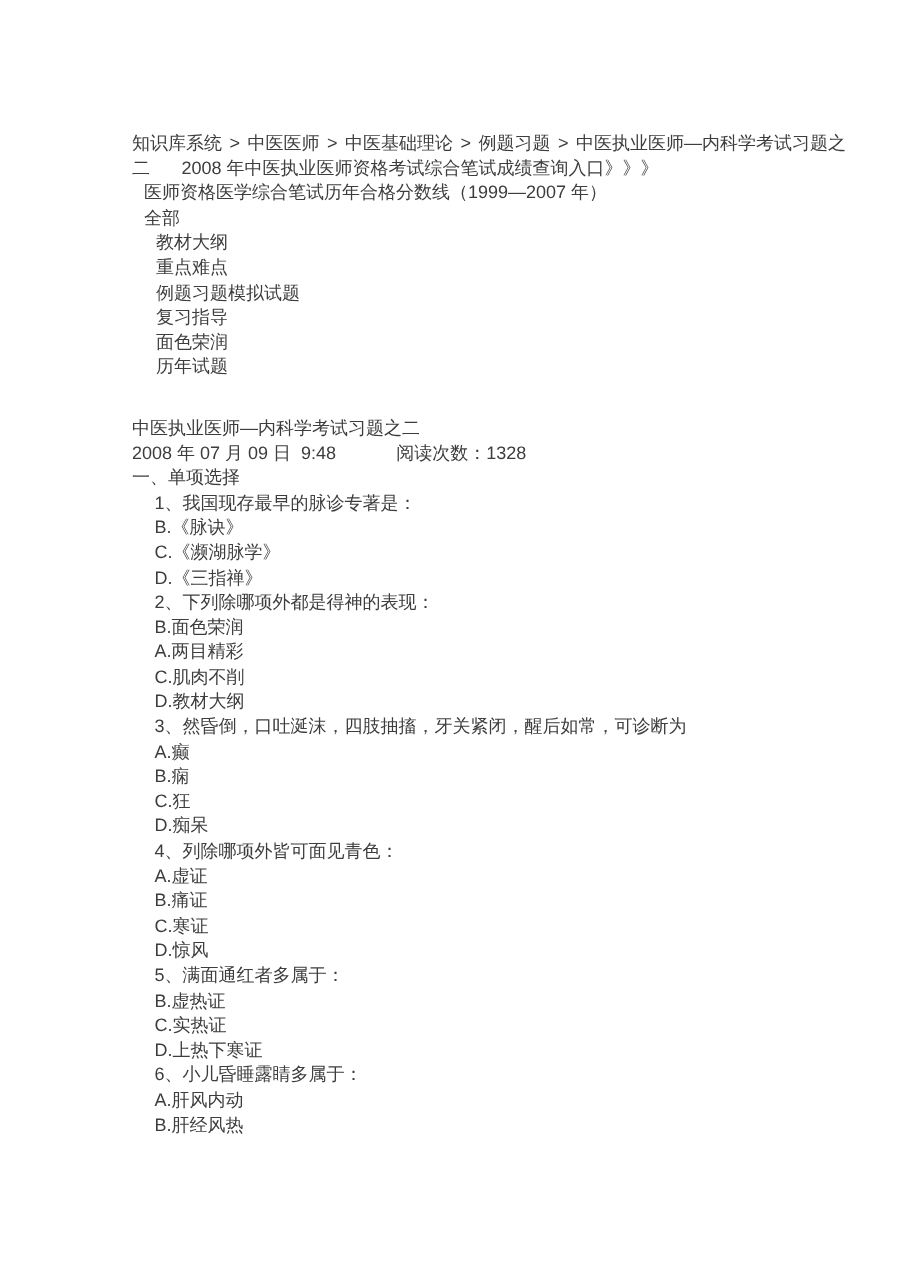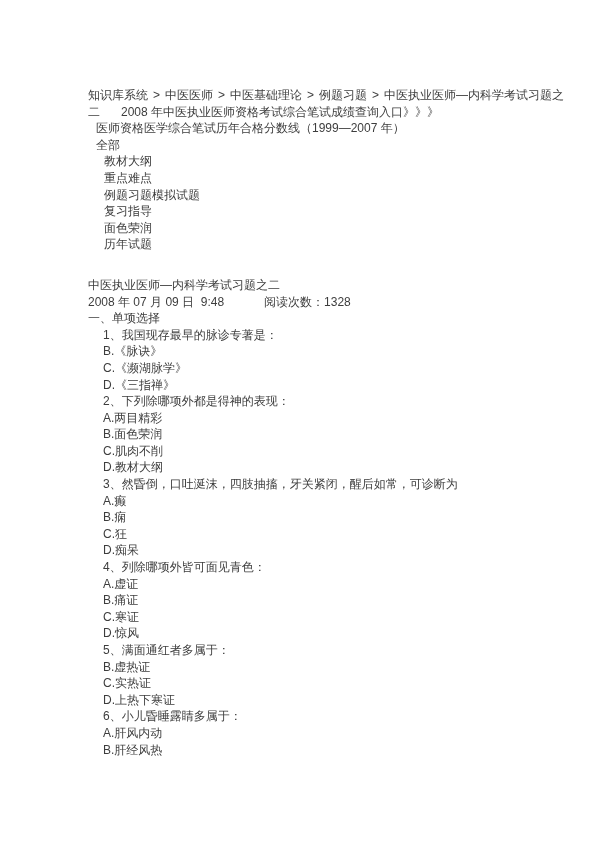--- a/index.html
+++ b/index.html
@@ -65,22 +65,22 @@
 
     <div>
       <div class="line q">1、我国现存最早的脉诊专著是：</div>
       <div class="line q">B.《脉诀》</div>
       <div class="line q">C.《濒湖脉学》</div>
       <div class="line q">D.《三指禅》</div>
     </div>
 
     <div>
       <div class="line q">2、下列除哪项外都是得神的表现：</div>
+      <div class="line q">B.面色荣润</div>
       <div class="line q">A.两目精彩</div>
-      <div class="line q">B.面色荣润</div>
       <div class="line q">C.肌肉不削</div>
       <div class="line q">D.教材大纲</div>
     </div>
 
     <div>
       <div class="line q">3、然昏倒，口吐涎沫，四肢抽搐，牙关紧闭，醒后如常，可诊断为</div>
       <div class="line q">A.癫</div>
       <div class="line q">B.痫</div>
       <div class="line q">C.狂</div>
       <div class="line q">D.痴呆</div>

